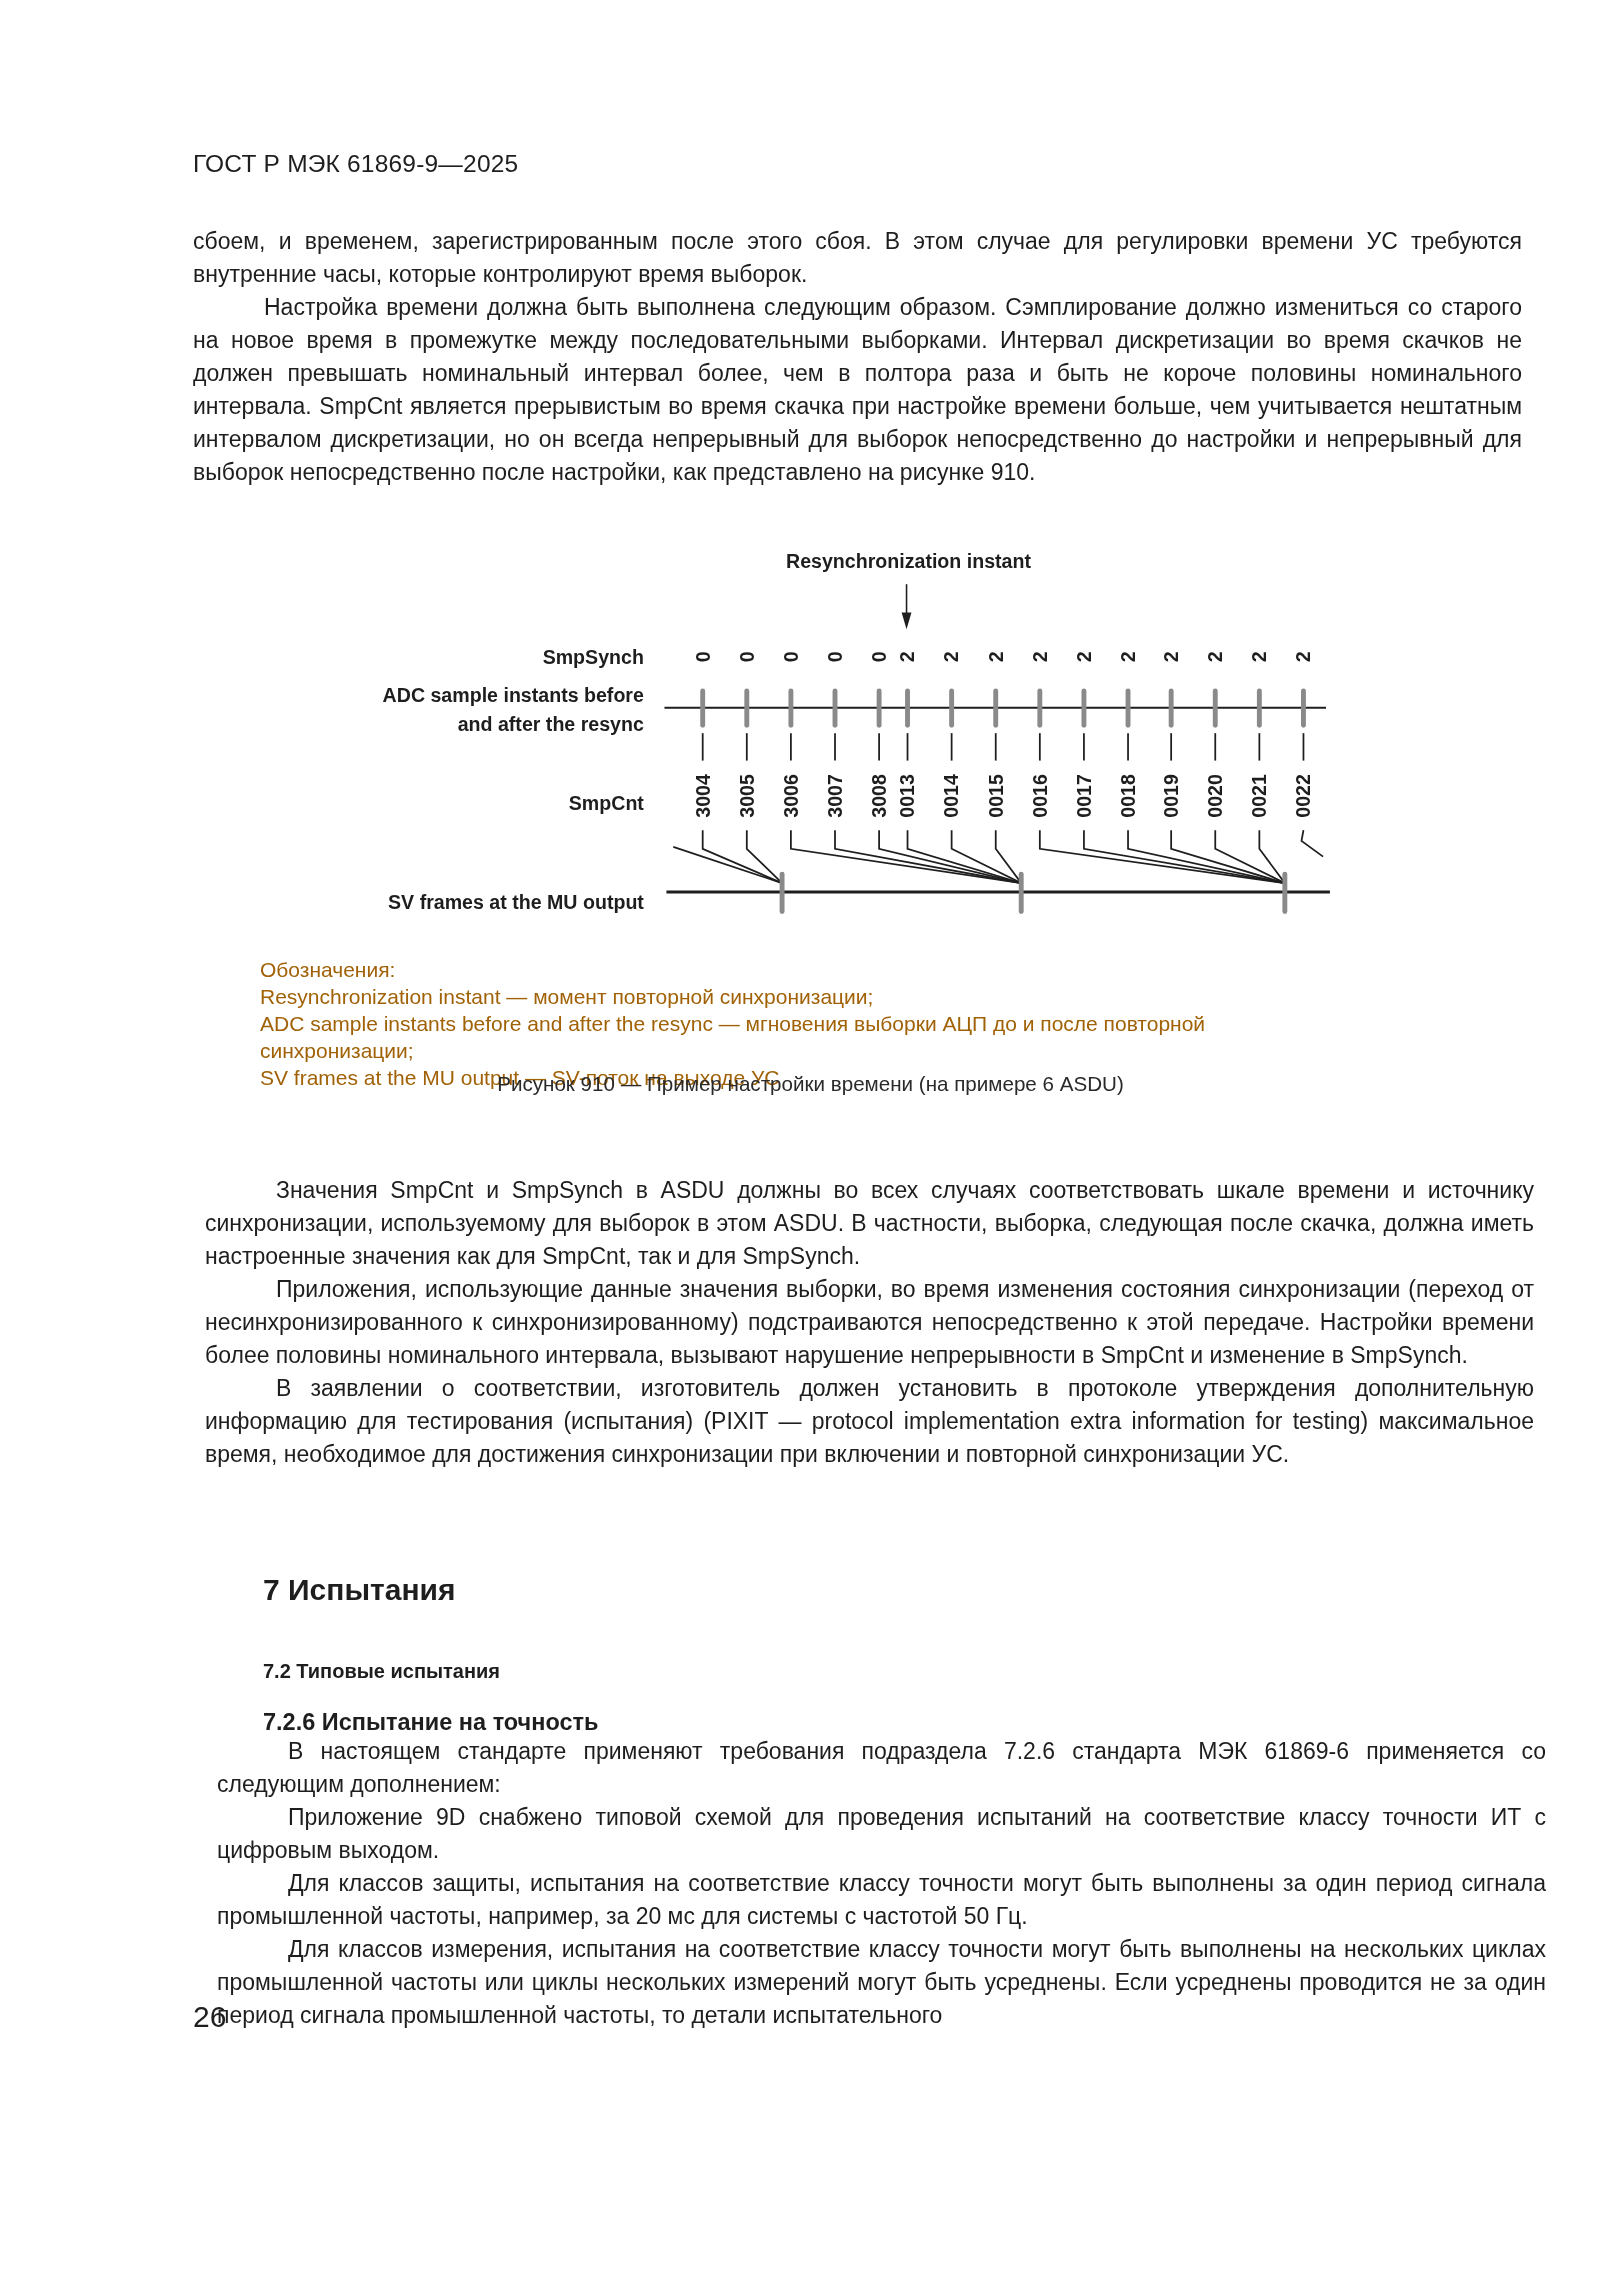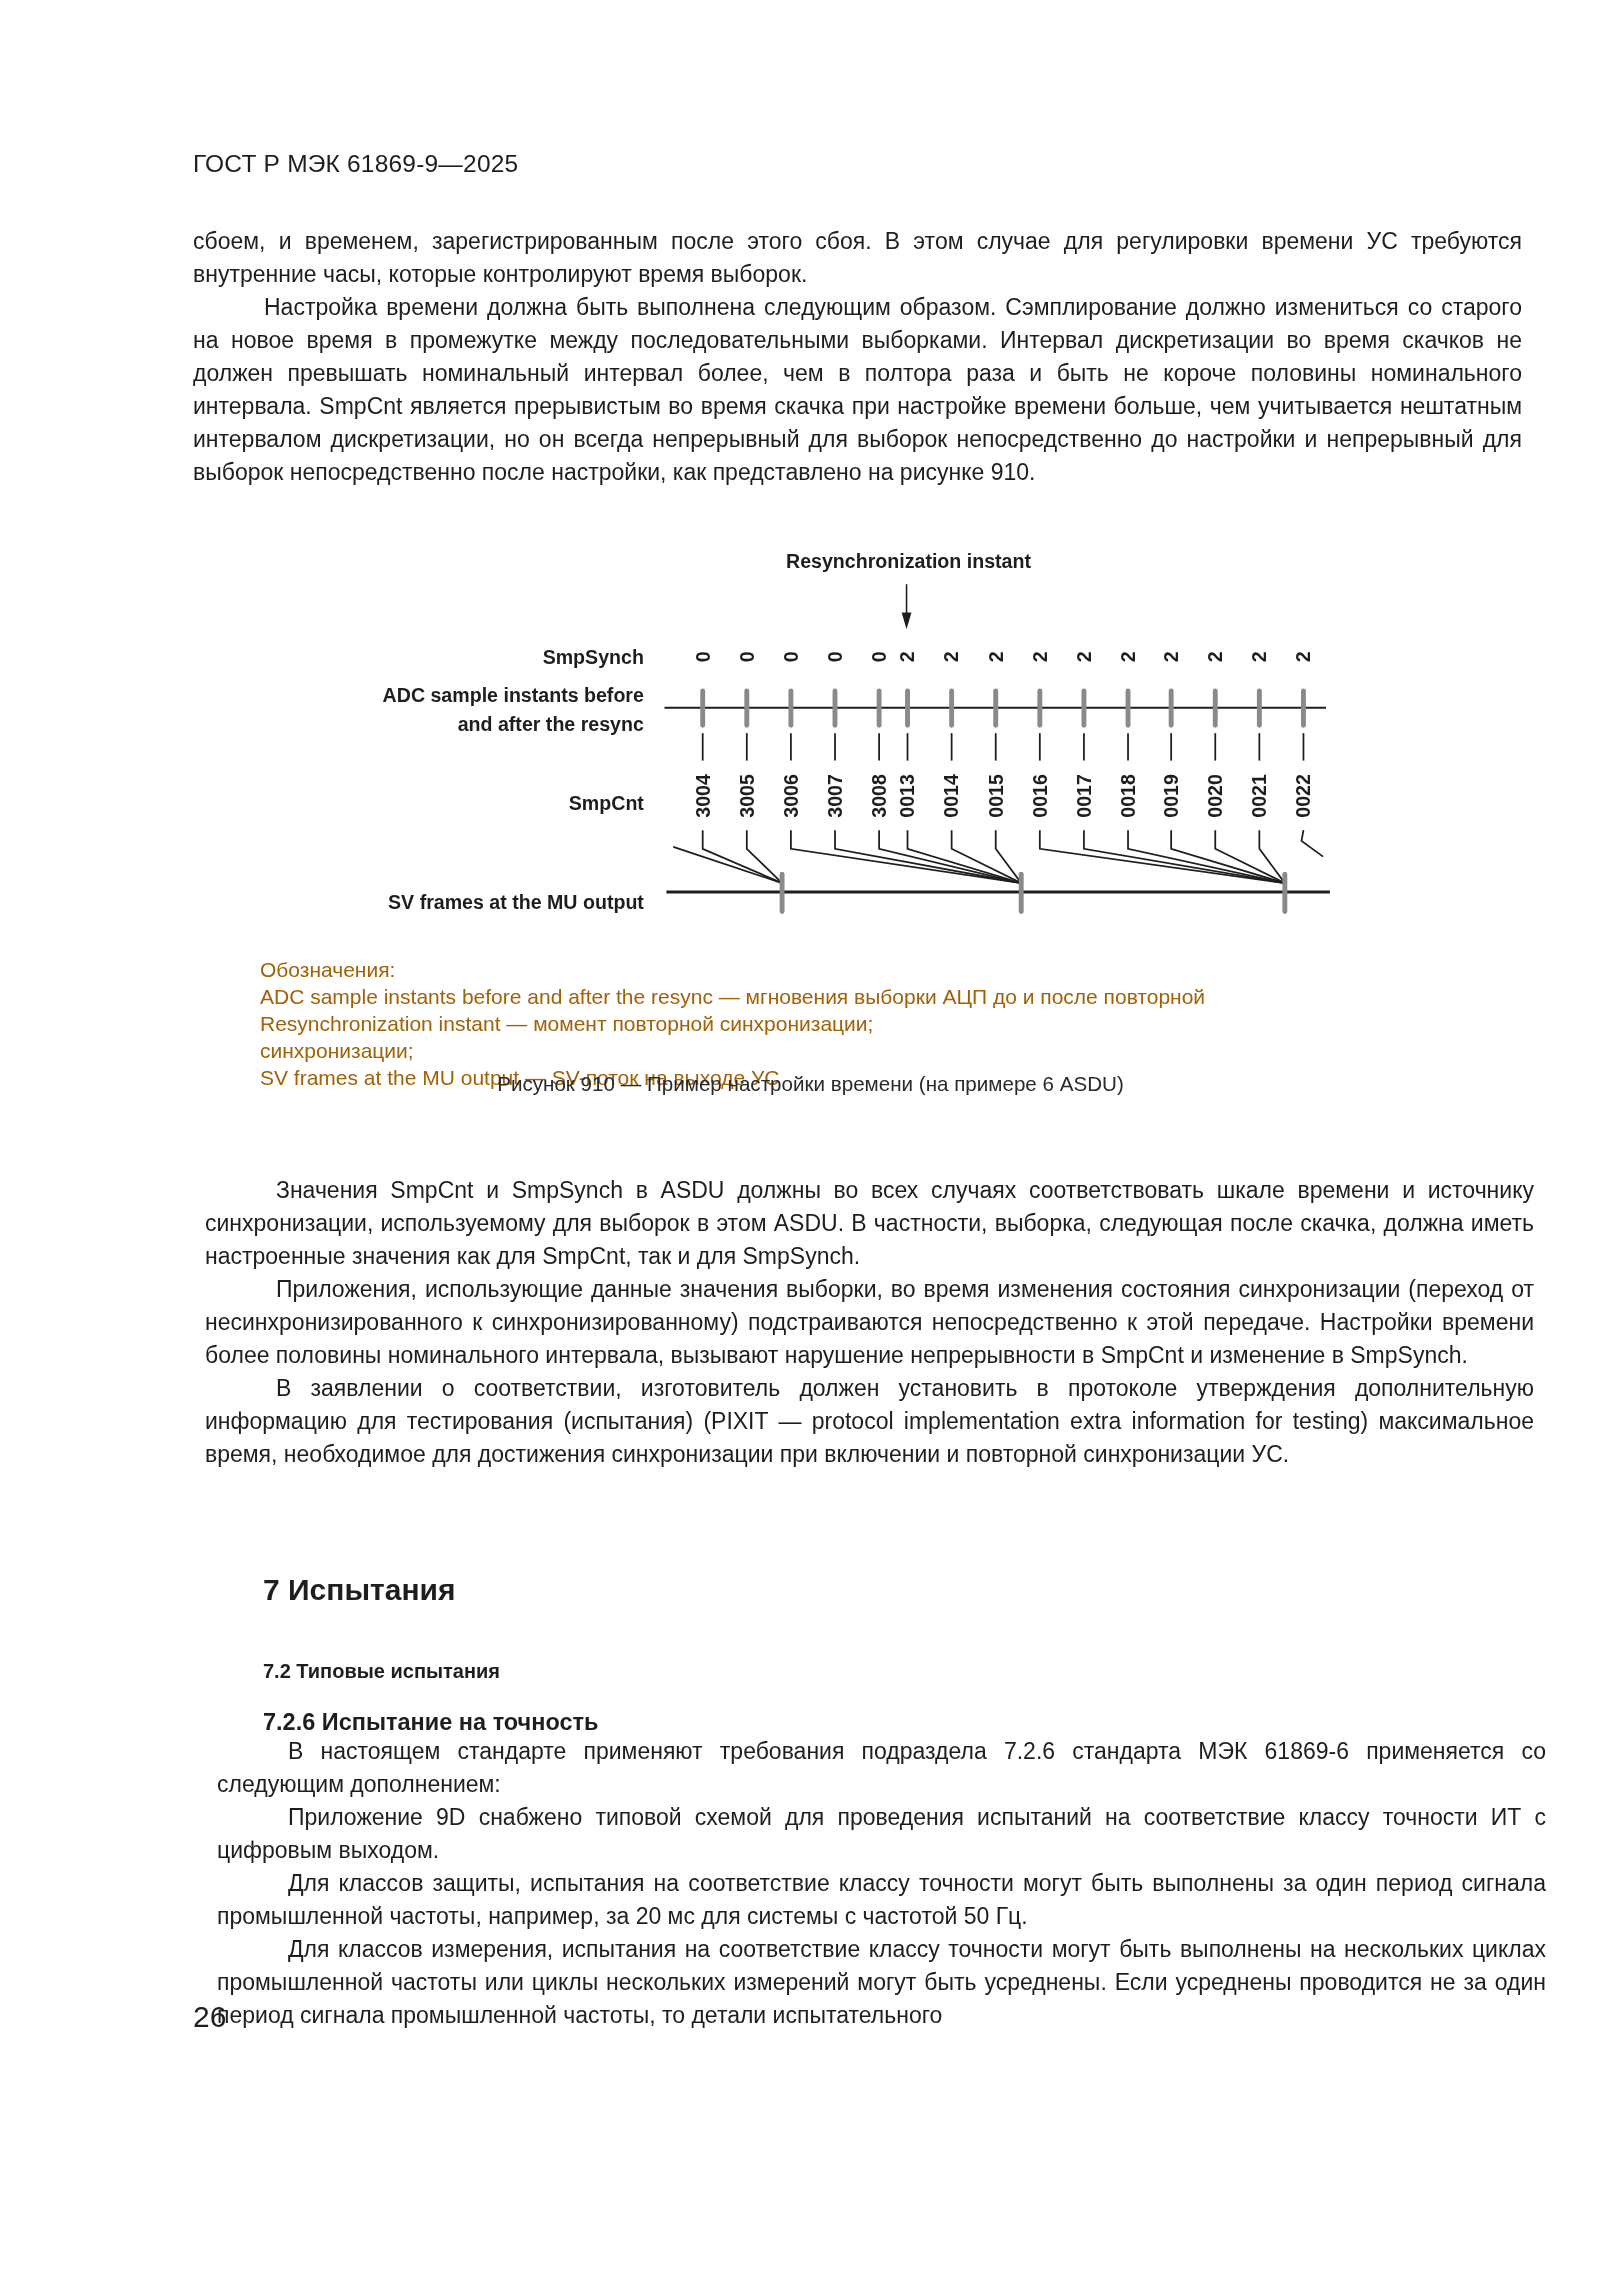--- a/index.html
+++ b/index.html
@@ -158,22 +158,22 @@
     </g>
   <g id="frames-layer">
       <line x1="798" y1="892" x2="798" y2="930" stroke="#8a8a8a" stroke-width="5" stroke-linecap="round"></line>
       <line x1="1042" y1="892" x2="1042" y2="930" stroke="#8a8a8a" stroke-width="5" stroke-linecap="round"></line>
       <line x1="1311" y1="892" x2="1311" y2="930" stroke="#8a8a8a" stroke-width="5" stroke-linecap="round"></line>
     </g>
 </svg>
 
 <div class="abs legend">
   <div>Обозначения:</div>
+  <div>Resynchronization instant — момент повторной синхронизации;</div>
   <div>ADC sample instants before and after the resync — мгновения выборки АЦП до и после повторной</div>
-  <div>Resynchronization instant — момент повторной синхронизации;</div>
   <div>синхронизации;</div>
   <div>SV frames at the MU output — SV-поток на выходе УС</div>
 </div>
 
 <div class="abs caption">Рисунок 910 — Пример настройки времени (на примере 6 ASDU)</div>
 
 <div class="abs body-text" id="block2">
   <p>Значения SmpCnt и SmpSynch в ASDU должны во всех случаях соответствовать шкале времени и источнику синхронизации, используемому для выборок в этом ASDU. В частности, выборка, следующая после скачка, должна иметь настроенные значения как для SmpCnt, так и для SmpSynch.</p>
   <p>Приложения, использующие данные значения выборки, во время изменения состояния синхронизации (переход от несинхронизированного к синхронизированному) подстраиваются непосредственно к этой передаче. Настройки времени более половины номинального интервала, вызывают нарушение непрерывности в SmpCnt и изменение в SmpSynch.</p>
   <p>В заявлении о соответствии, изготовитель должен установить в протоколе утверждения дополнительную информацию для тестирования (испытания) (PIXIT — protocol implementation extra information for testing) максимальное время, необходимое для достижения синхронизации при включении и повторной синхронизации УС.</p>

